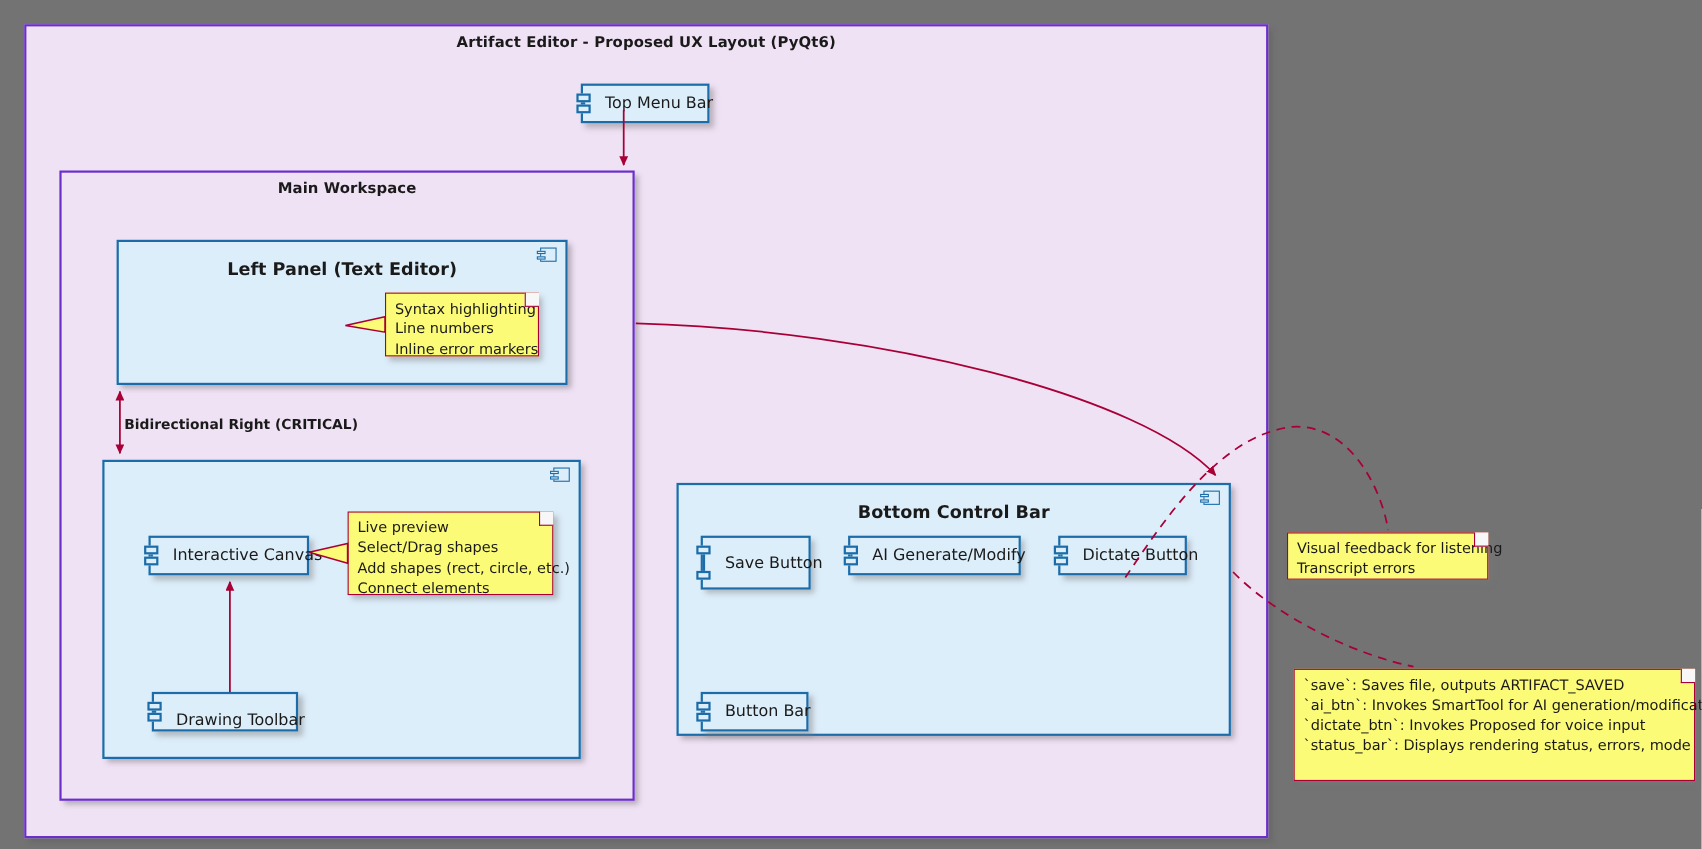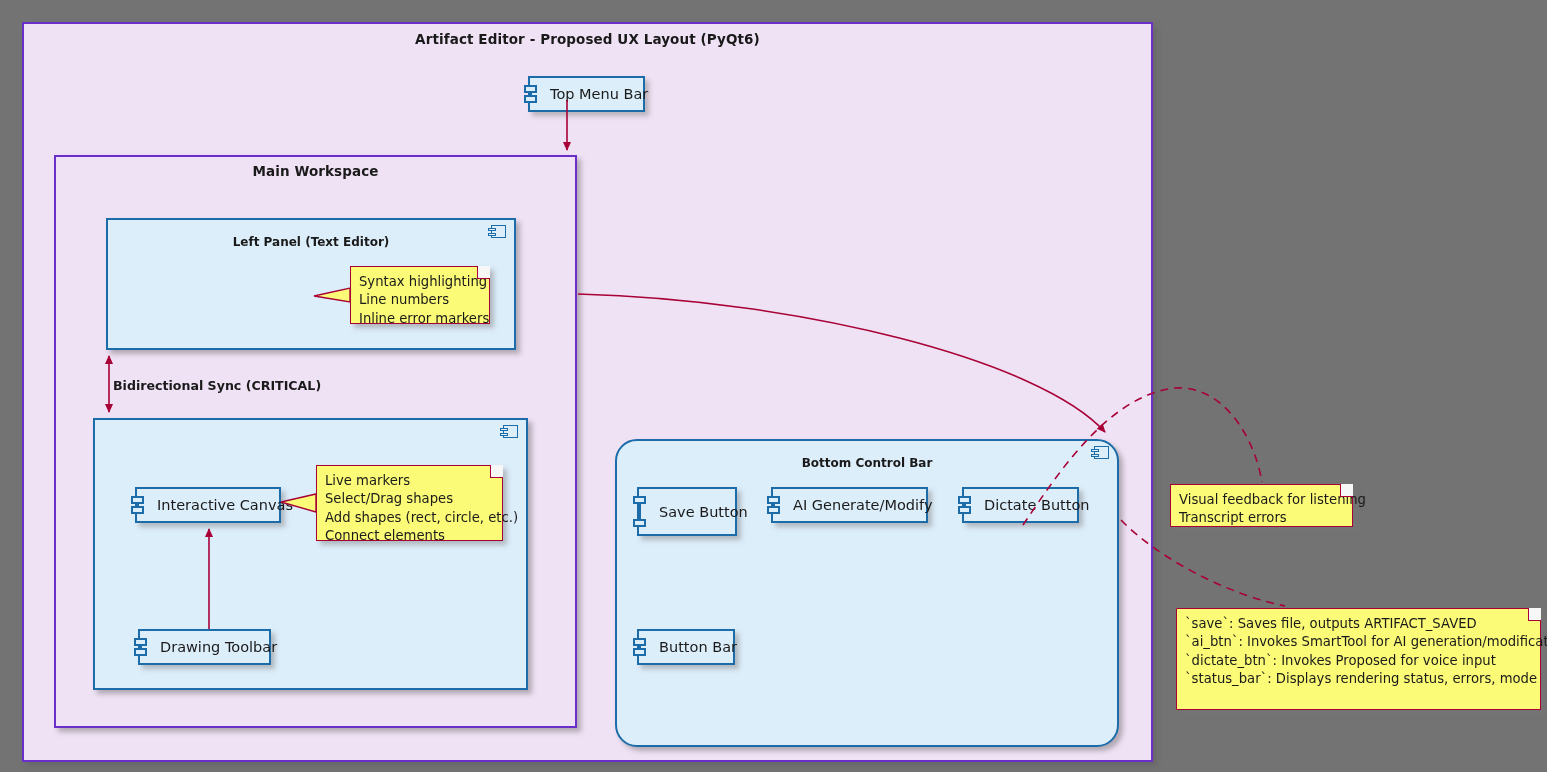--- a/index.html
+++ b/index.html
@@ -40,21 +40,21 @@
   .panel {
     background: #DDEEFB;
     border: 2px solid #1B6CA8;
     box-shadow: 4px 4px 5px rgba(90,90,90,0.42);
   }
   .panel > .panel-title {
     position: absolute;
     left: 0; right: 0;
     text-align: center;
     font-weight: bold;
-    font-size: 12px;
+    font-size: 16px;
     color: #1A1A1A;
   }
   
   .comp-icon {
     position: absolute;
     width: 18px;
     height: 13px;
   }
   .comp-icon .body {
     position: absolute;
@@ -195,41 +195,41 @@
 
   <div class="abs component" style="left:135px; top:487px; width:146px; height:36px;">
     <div class="cbar"></div>
     <div class="ctab top"></div>
     <div class="ctab bot"></div>
     <div class="label">Interactive Canvas</div>
   </div>
 
   <div class="abs note" style="left:316px; top:465px; width:187px; height:76px;">
     <div class="fold"></div>
-    <div class="line">Live markers</div>
+    <div class="line">Live preview</div>
     <div class="line">Select/Drag shapes</div>
     <div class="line">Add shapes (rect, circle, etc.)</div>
     <div class="line">Connect elements</div>
   </div>
 
-  <div class="abs component" style="left:138px; top:629px; width:133px; height:36px;">
+  <div class="abs component" style="left:138px; top:629px; width:133px; height:36px;align-items:flex-end;">
     <div class="cbar"></div>
     <div class="ctab top"></div>
     <div class="ctab bot"></div>
     <div class="label">Drawing Toolbar</div>
   </div>
 
   <div class="abs component" style="left:528px; top:64px; width:117px; height:36px;margin-top:12px;">
     <div class="cbar"></div>
     <div class="ctab top"></div>
     <div class="ctab bot"></div>
     <div class="label">Top Menu Bar</div>
   </div>
 
-  <div class="abs panel" style="left:615px; top:439px; width:504px; height:308px;border-radius:22px;">
+  <div class="abs panel" style="left:615px; top:439px; width:504px; height:230px;">
     <div class="panel-title" style="top:15px;">Bottom Control Bar</div>
     <div class="comp-icon" style="right:8px; top:5px;">
       <div class="body"></div>
         <div class="tab t1"></div>
         <div class="tab t2"></div>
     </div>
   </div>
 
   <div class="abs component" style="left:637px; top:487px; width:100px; height:49px;">
     <div class="cbar"></div>
@@ -292,15 +292,15 @@
     <path d="M 578,294 C 800,300 1040,360 1105,432" fill="none" stroke="#A80036" stroke-width="1.6" marker-end="url(#arrowEnd)"></path>
 
     <path d="M 1023,525 C 1060,470 1110,395 1175,388 C 1225,385 1255,440 1262,482" fill="none" stroke="#A80036" stroke-width="1.6" stroke-dasharray="8,6"></path>
 
     <path d="M 1121,520 C 1160,560 1230,595 1285,606" fill="none" stroke="#A80036" stroke-width="1.6" stroke-dasharray="8,6"></path>
 
     <path d="M 314,296 L 350,288 L 350,302 Z" fill="#FBFB77" stroke="#A80036" stroke-width="1.4"></path>
     <path d="M 281,502 L 316,494 L 316,512 Z" fill="#FBFB77" stroke="#A80036" stroke-width="1.4"></path>
   </svg>
 
-  <div class="edge-label" style="left:113px; top:378px;">Bidirectional Sync (CRITICAL)</div>
+  <div class="edge-label" style="left:113px; top:378px;">Bidirectional Right (CRITICAL)</div>
 
 </div>
 
 </body></html>

